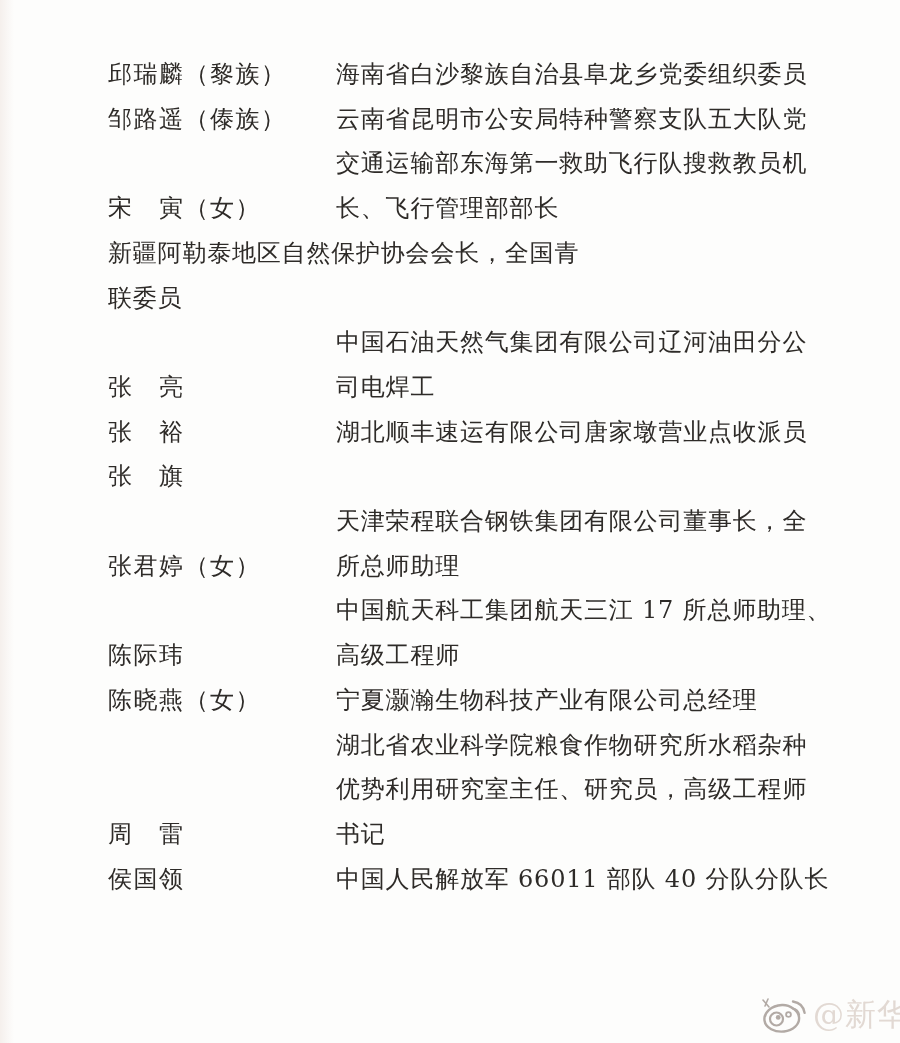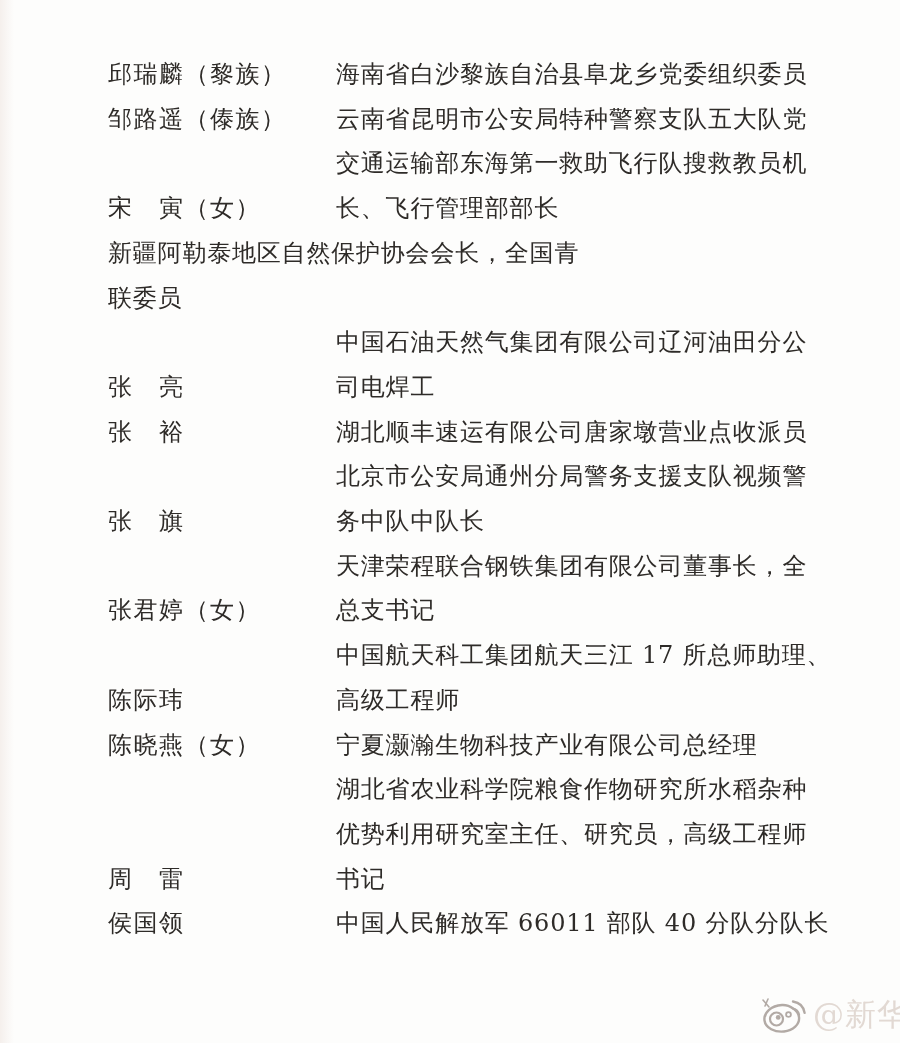--- a/index.html
+++ b/index.html
@@ -100,30 +100,26 @@
         </div>
       </div>
       <div class="entry">
         <div class="name">张　裕</div>
         <div class="desc">
           <div class="line">湖北顺丰速运有限公司唐家墩营业点收派员</div>
         </div>
       </div>
       <div class="entry">
         <div class="name">张　旗</div>
-        <div class="desc">
-          <div class="line">北京市公安局通州分局警务支援支队视频警</div>
-          <div class="line">务中队中队长</div>
-        </div>
       </div>
       <div class="entry">
         <div class="name">张君婷（女）</div>
         <div class="desc">
           <div class="line">天津荣程联合钢铁集团有限公司董事长，全</div>
-          <div class="line">总支书记</div>
+          <div class="line">所总师助理</div>
         </div>
       </div>
       <div class="entry">
         <div class="name">陈际玮</div>
         <div class="desc">
           <div class="line">中国航天科工集团航天三江 17 所总师助理、</div>
           <div class="line">高级工程师</div>
         </div>
       </div>
       <div class="entry">

